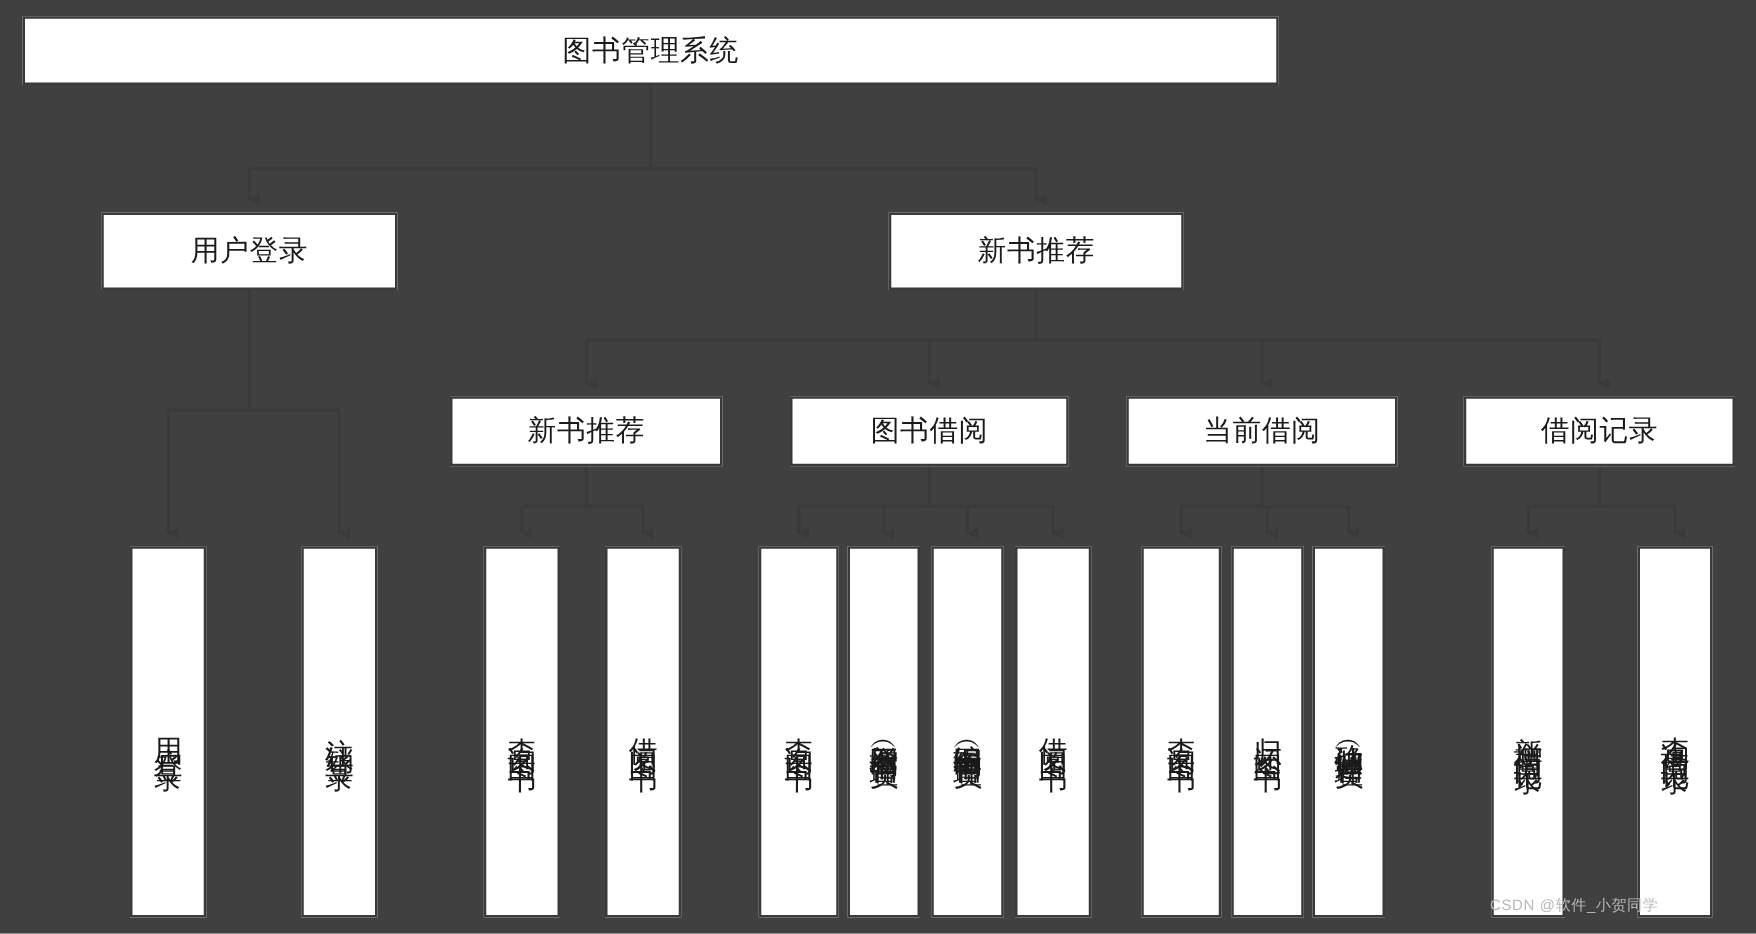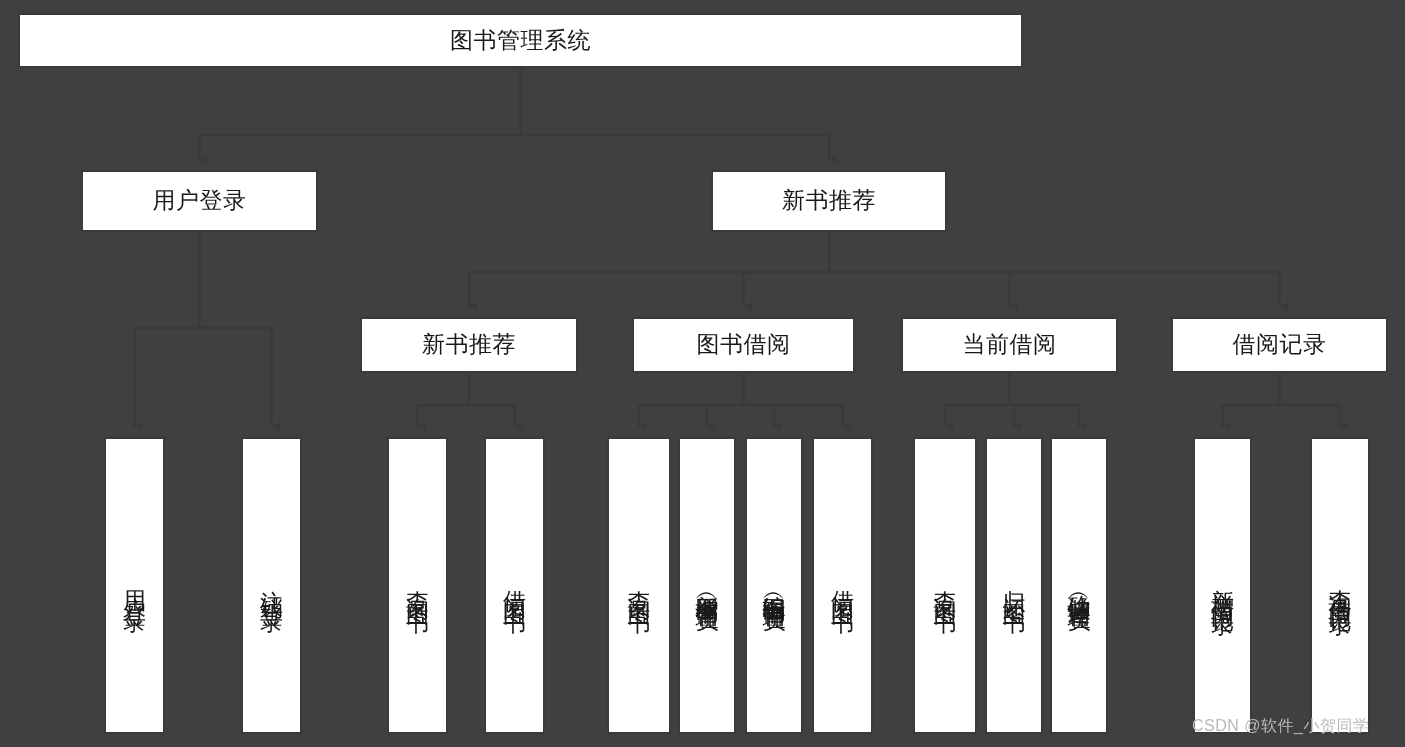--- a/index.html
+++ b/index.html
@@ -49,21 +49,21 @@
     text-orientation: upright;
     font-size: 23px;
     letter-spacing: 7px;
     line-height: 1;
     padding: 6px 0;
     white-space: nowrap;
     text-align: center;
   }
   .watermark {
     position: absolute;
-    font-size: 16px;
+    font-size: 12px;
     color: #b9b9b9;
     white-space: nowrap;
     letter-spacing: 0.5px;
   }
 </style>
 </head>
 <body>
 
 <div id="canvas">
 

